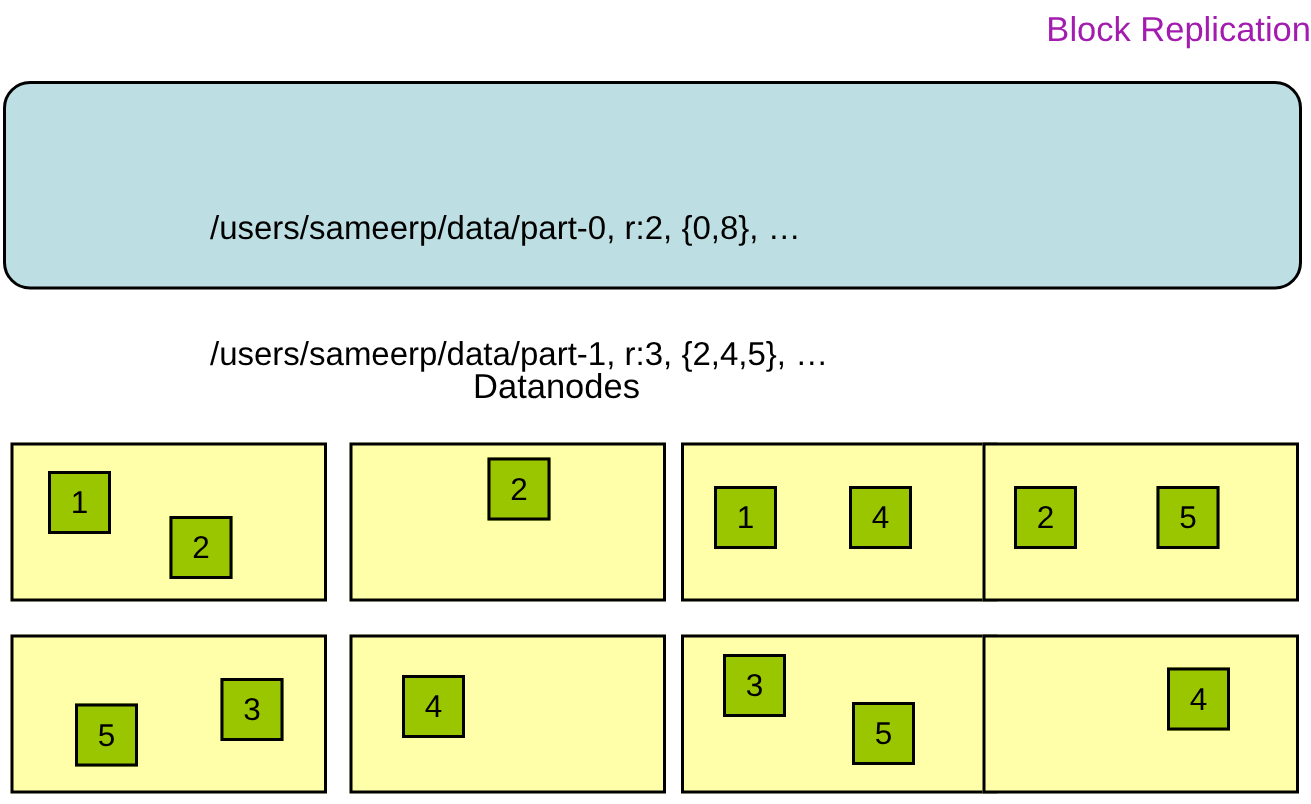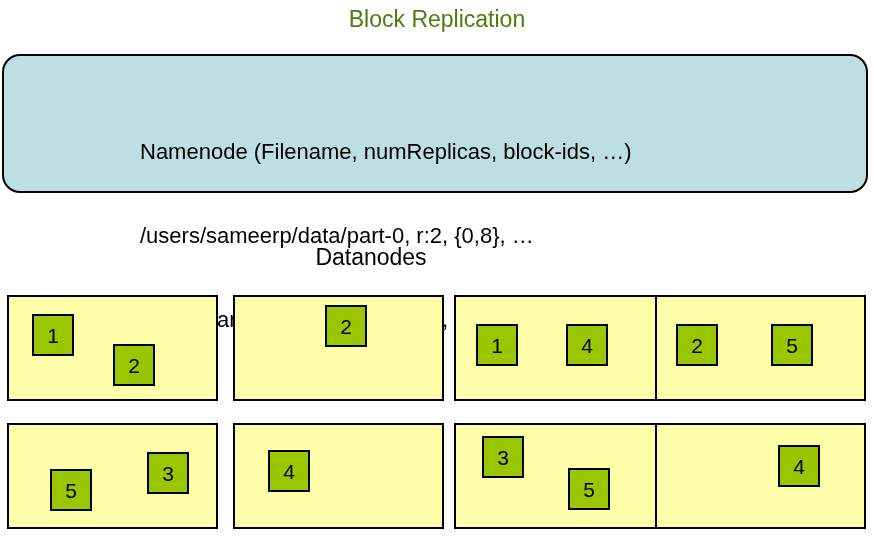--- a/index.html
+++ b/index.html
@@ -15,24 +15,24 @@
     font-family: "Liberation Sans", sans-serif;
     color: #000000;
   }
 
   
   #diagram-title {
     position: absolute;
     left: 0;
     top: 5px;
     width: 874px;
-    text-align: center;
+    text-align: right;
     font-size: 23px;
     line-height: 28px;
-    color: #4d7c0f;
+    color: #a21caf;
     white-space: nowrap;
   }
 
   
   #namenode-panel {
     position: absolute;
     left: 2px;
     top: 54px;
     width: 866px;
     height: 139px;
@@ -100,21 +100,20 @@
     color: #000000;
   }
 </style>
 </head>
 <body style="background: rgb(255, 255, 255);">
 
 <div id="diagram-title">Block Replication</div>
 
 <div id="namenode-panel" style="background: rgb(189, 222, 227); border-color: rgb(0, 0, 0);">
   <div id="namenode-text">
-    <span class="nn-line">Namenode (Filename, numReplicas, block-ids, …)</span>
     <span class="nn-line">/users/sameerp/data/part-0, r:2, {0,8}, …</span>
     <span class="nn-line">/users/sameerp/data/part-1, r:3, {2,4,5}, …</span>
   </div>
 </div>
 
 <div id="datanodes-label">Datanodes</div>
 
 <div id="datanode-grid">
     <div class="datanode" style="left: 7px; top: 295px; width: 211px; height: 106px; background: rgb(255, 255, 170); border-color: rgb(0, 0, 0);">
       <div class="block" style="left: 23px; top: 17px; background: rgb(154, 198, 0); border-color: rgb(0, 0, 0);">1</div>

